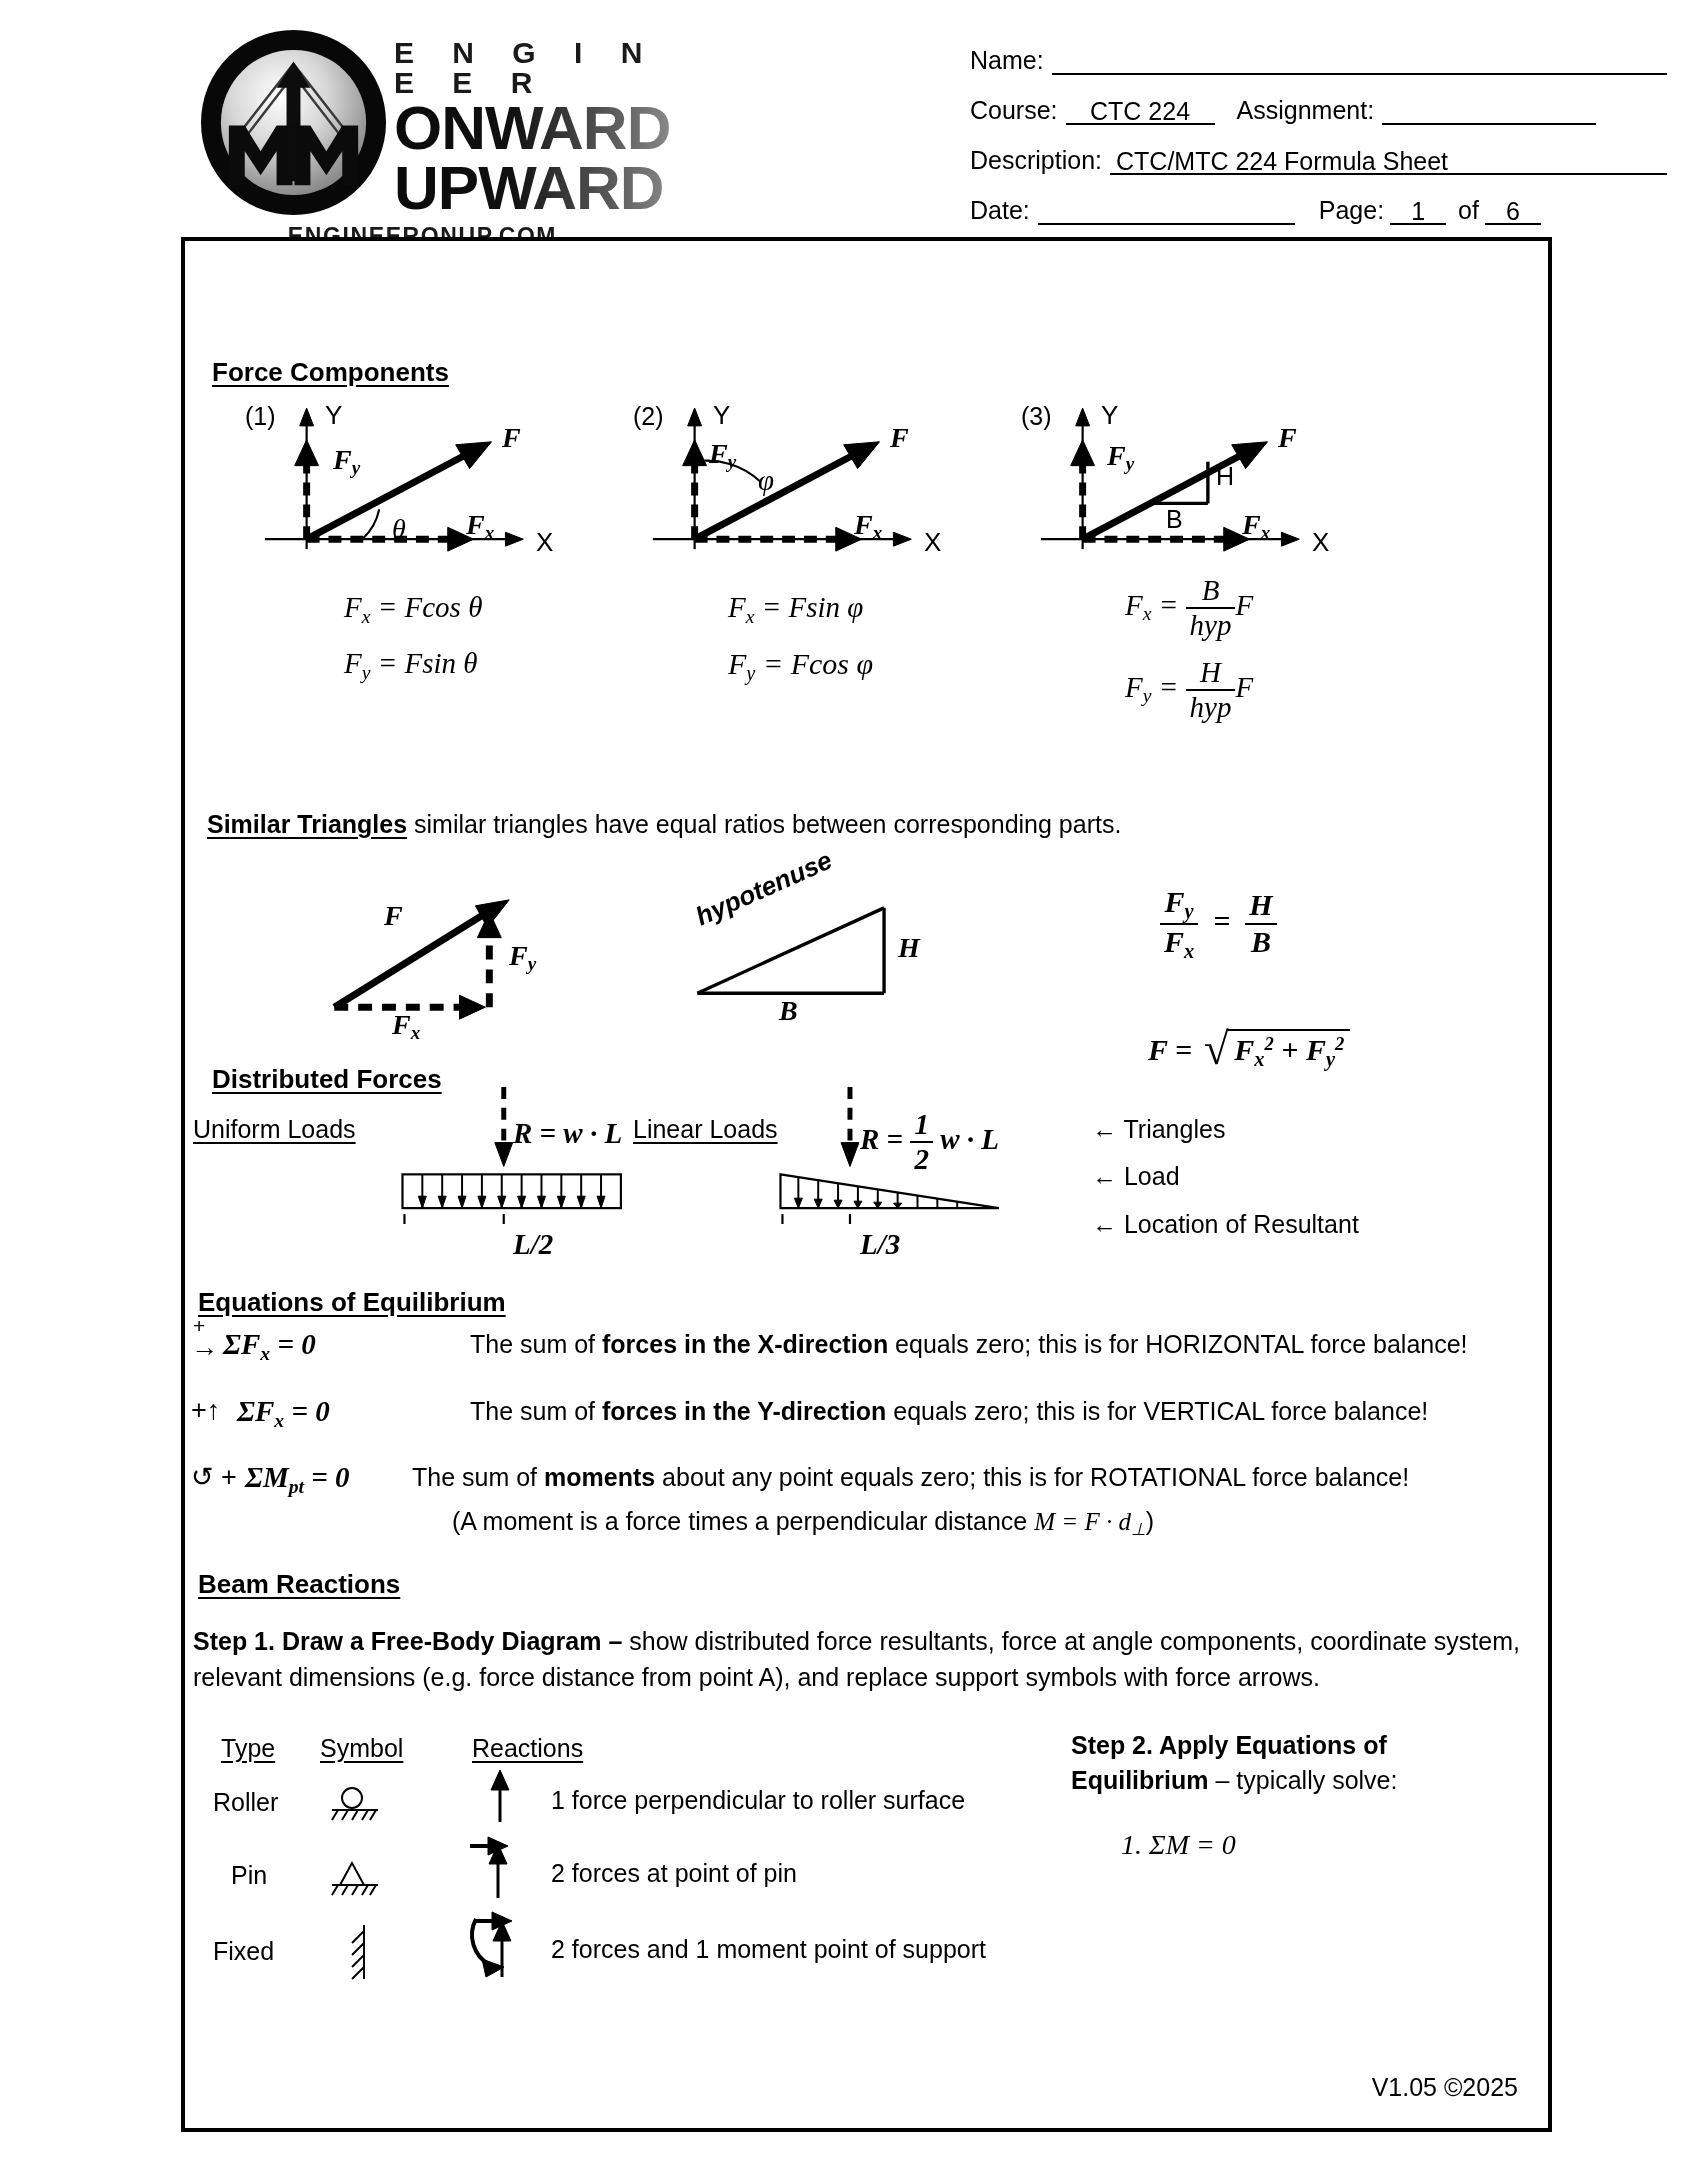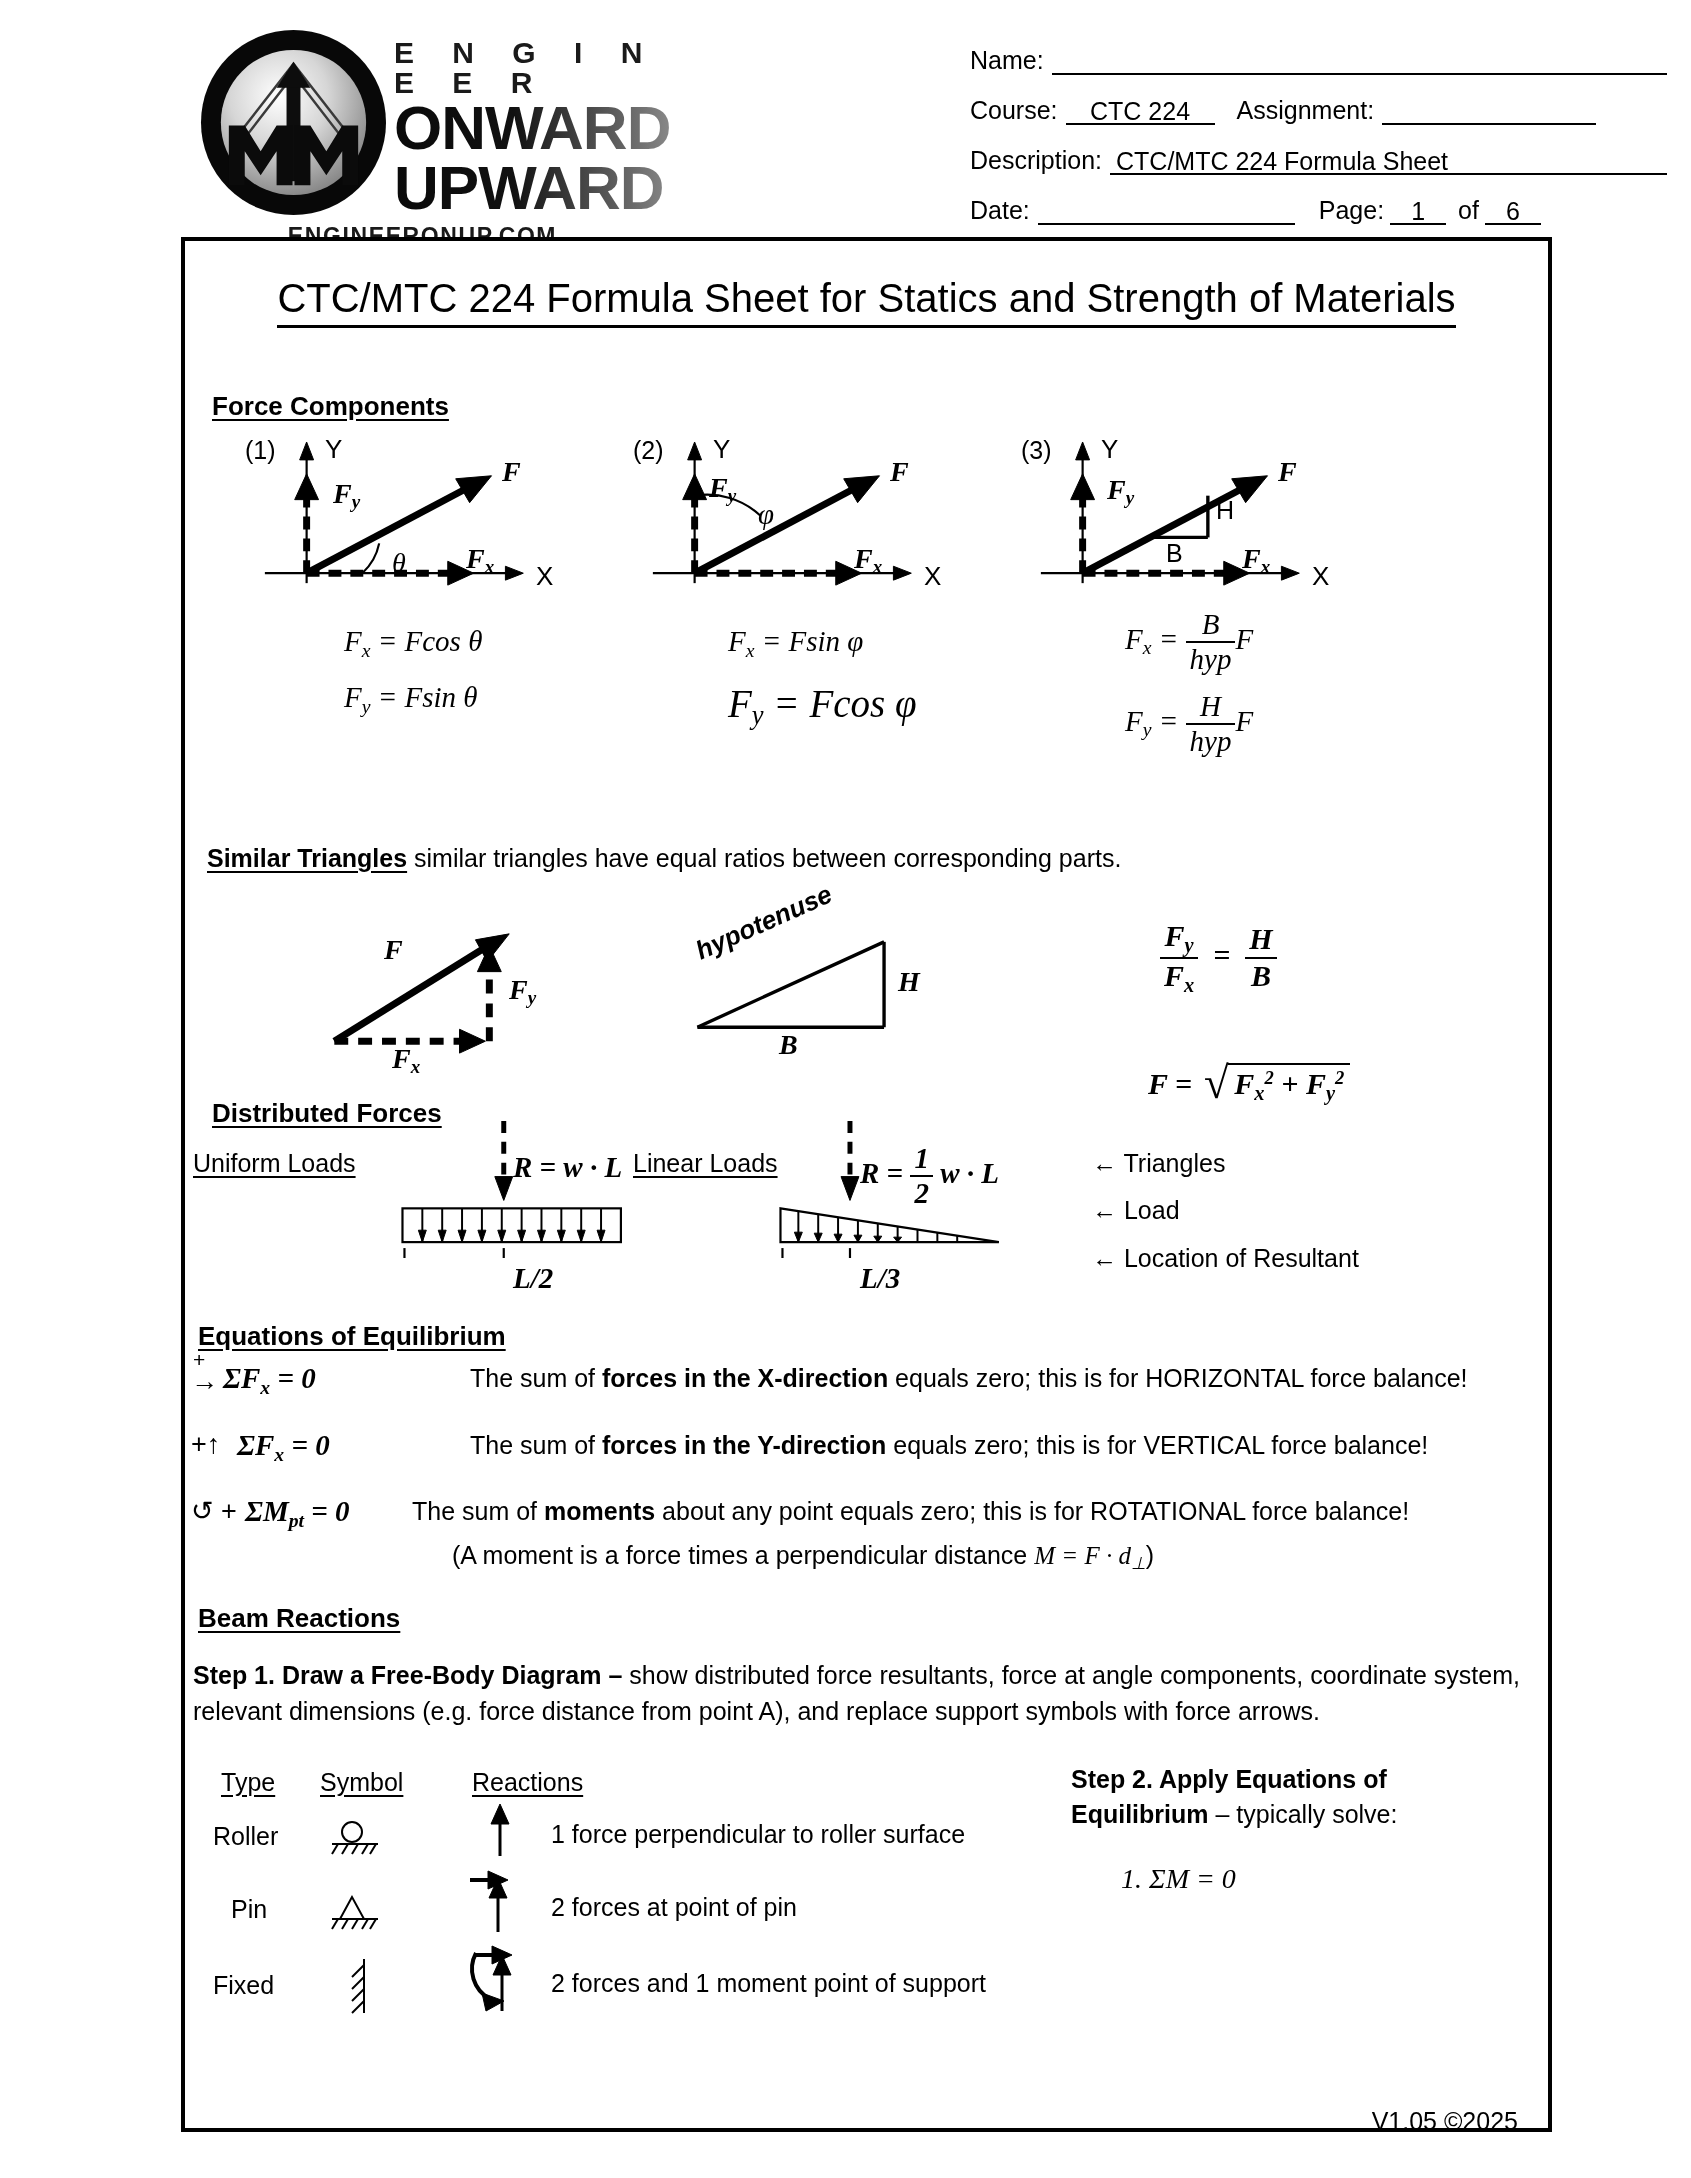--- a/index.html
+++ b/index.html
@@ -154,21 +154,20 @@
         <span class="blank" style="width:56px;margin-left:6px;">
           <span>6</span>
         </span>
       </div>
     </div>
   </div>
 
   <div class="sheet">
   <div class="inner">
 
-    <h1 class="title">CTC/MTC 224 Formula Sheet for Statics and Strength of Materials</h1>
 
     <div class="abs sec-head" style="left:22px; top:111px;">Force Components</div>
 
     <div class="abs" style="left:60px; top:159px; width:328px; height:179px;">
       <svg viewBox="0 0 330 180" width="328" height="179">
         <g stroke="#000" fill="#000">
           <line x1="62" y1="20" x2="62" y2="150" stroke-width="2.2"></line>
           <polygon points="62,8 55,26 69,26"></polygon>
           <line x1="20" y1="140" x2="268" y2="140" stroke-width="2.2"></line>
           <polygon points="280,140 262,133 262,147"></polygon>
@@ -210,21 +209,21 @@
       </svg>
       <div class="abs" style="left:0px; top:2px; font-size:25px;">(2)</div>
       <div class="abs" style="left:80px; top:0px; font-size:26px;">Y</div>
       <div class="abs" style="left:291px; top:127px; font-size:26px;">X</div>
       <div class="abs mb" style="left:257px; top:22px; font-size:28px;">F</div>
       <div class="abs mb" style="left:76px; top:38px; font-size:28px;">F<span class="sub">y</span></div>
       <div class="abs mb" style="left:221px; top:109px; font-size:28px;">F<span class="sub">x</span></div>
       <div class="abs m" style="left:125px; top:64px; font-size:29px;">φ</div>
     </div>
     <div class="abs m" style="left:543px; top:350px; font-size:29px;">F<span class="sub">x</span> = Fsin&nbsp;φ</div>
-    <div class="abs m" style="left:543px; top:406px; font-size:39px;">F<span class="sub">y</span> = Fcos&nbsp;φ</div>
+    <div class="abs m" style="left:543px; top:406px; font-size:30px;">F<span class="sub">y</span> = Fcos&nbsp;φ</div>
 
     <div class="abs" style="left:836px; top:159px; width:328px; height:179px;">
       <svg viewBox="0 0 330 180" width="328" height="179">
         <g stroke="#000" fill="#000">
           <line x1="62" y1="20" x2="62" y2="150" stroke-width="2.2"></line>
           <polygon points="62,8 55,26 69,26"></polygon>
           <line x1="20" y1="140" x2="268" y2="140" stroke-width="2.2"></line>
           <polygon points="280,140 262,133 262,147"></polygon>
           <line x1="62" y1="140" x2="62" y2="58" stroke-width="7" stroke-dasharray="13,9"></line>
           <polygon points="62,40 50,66 74,66"></polygon>

